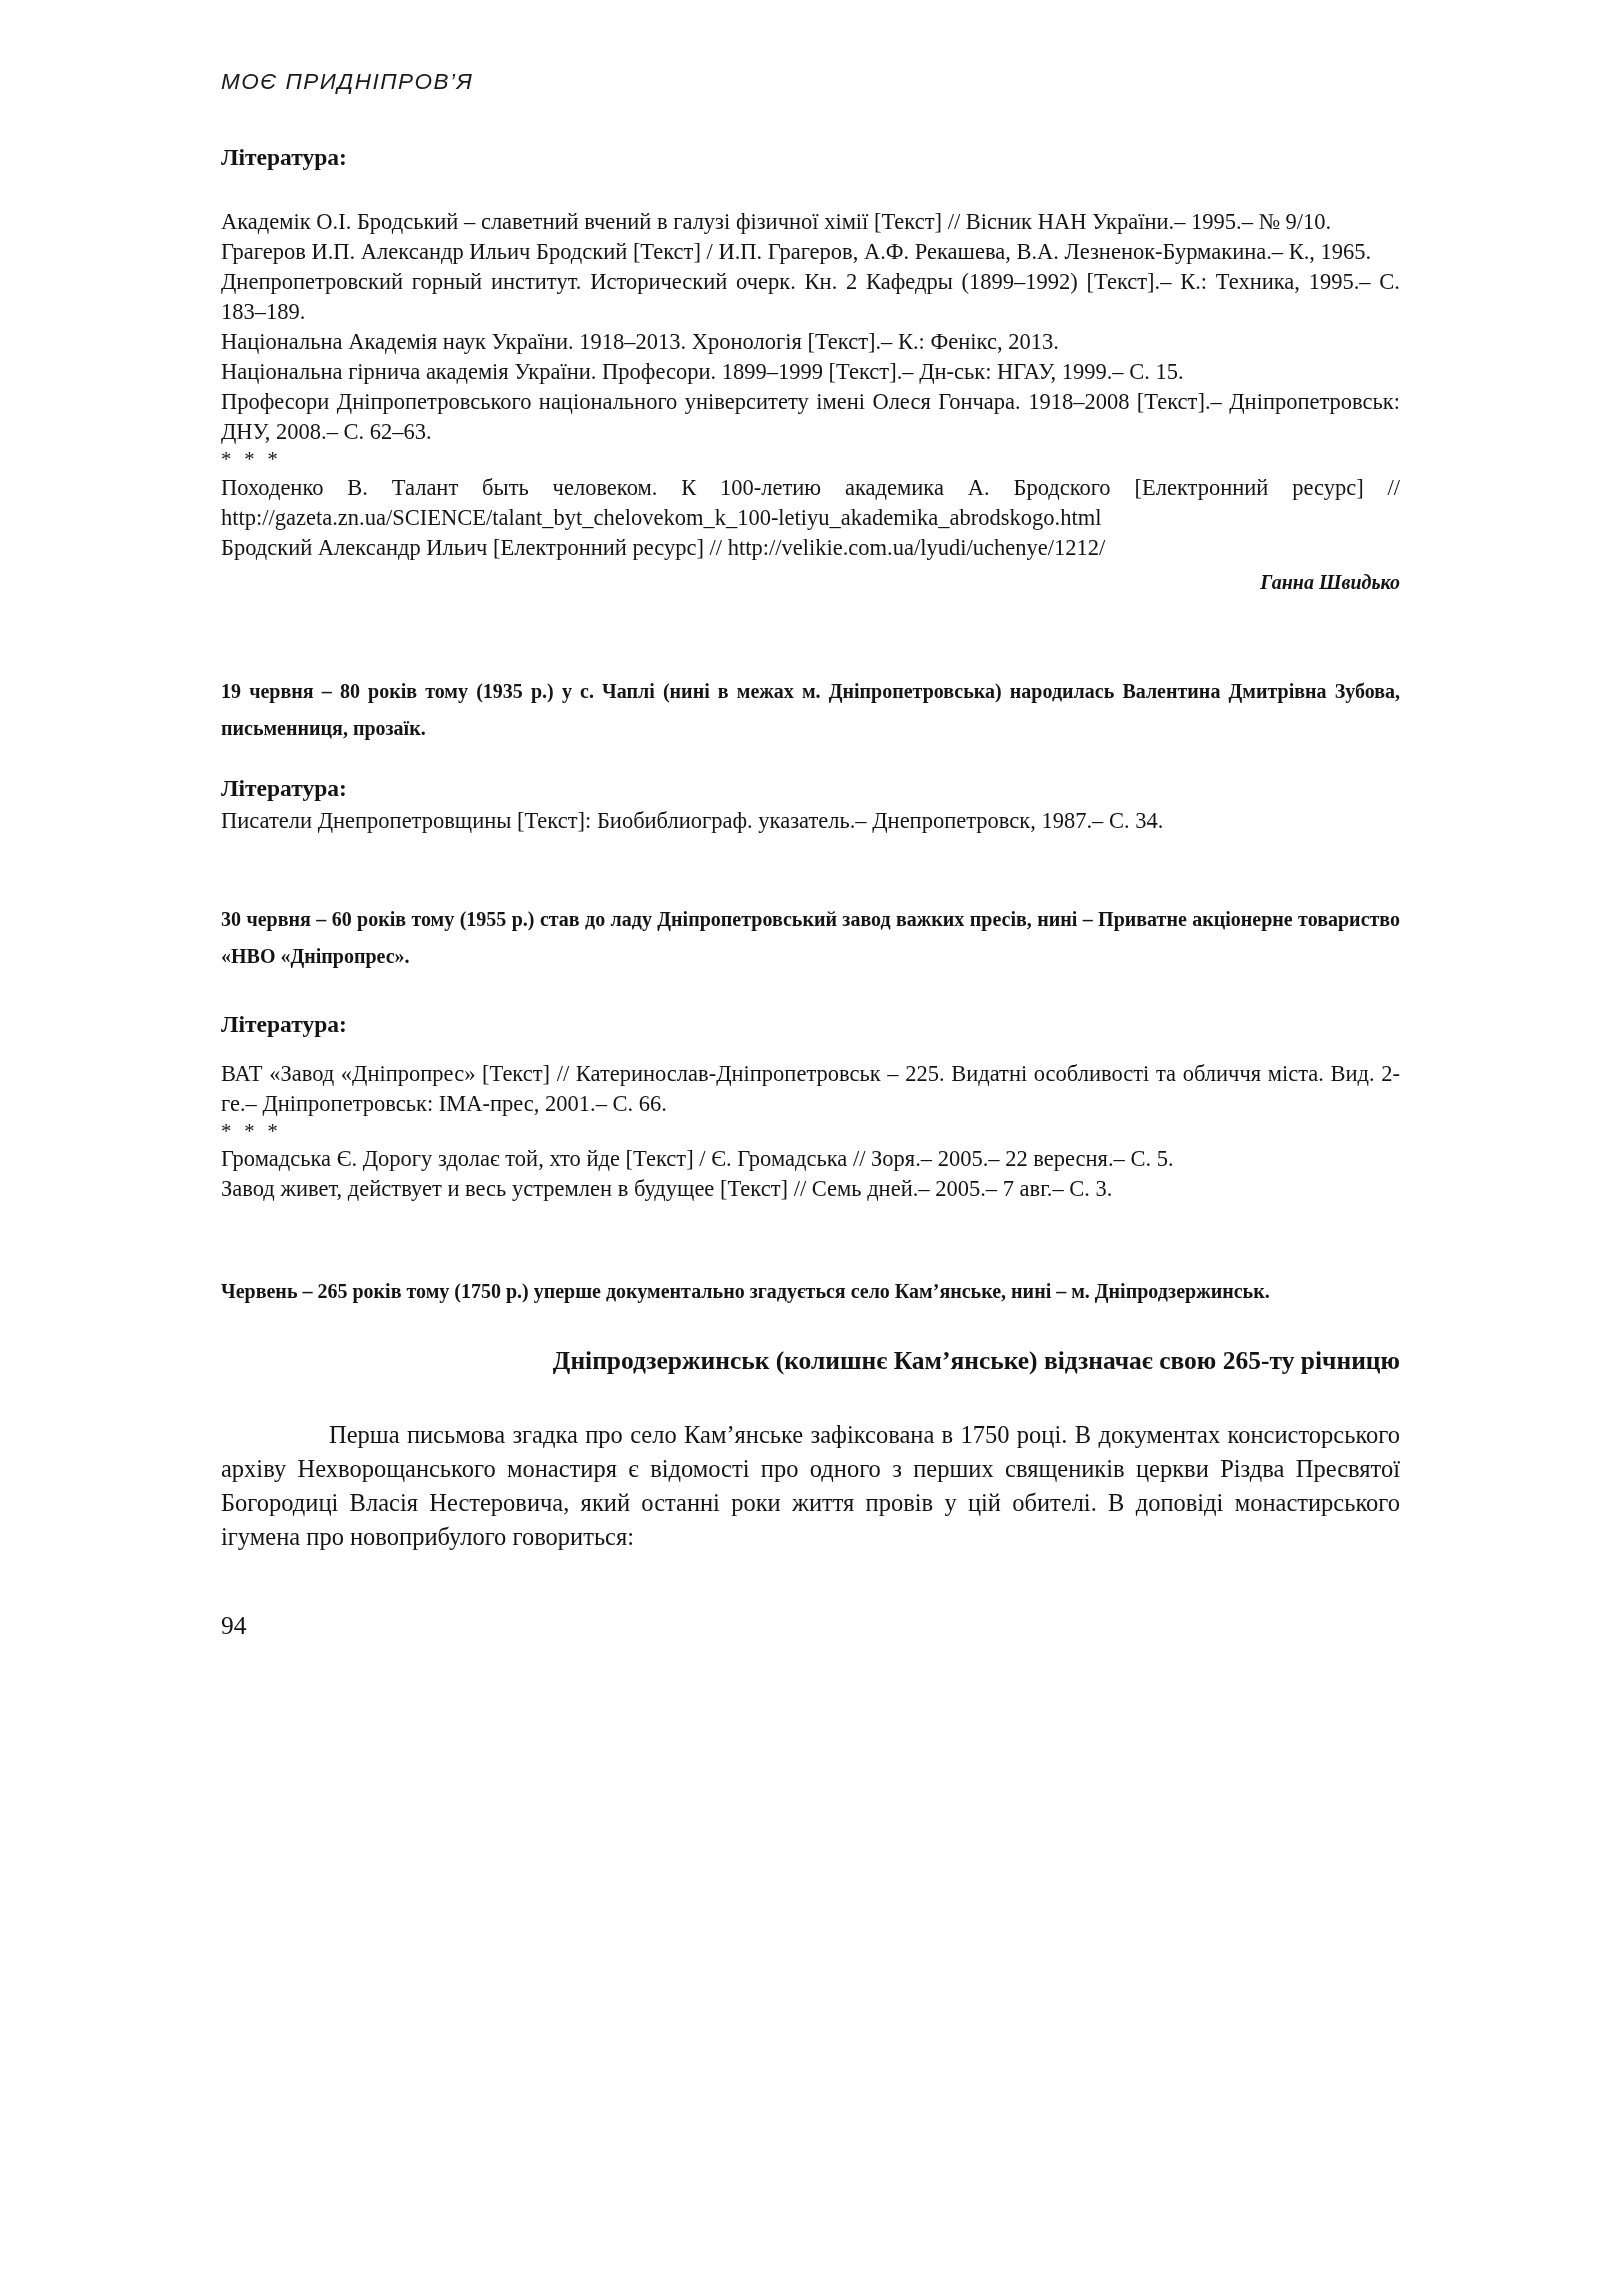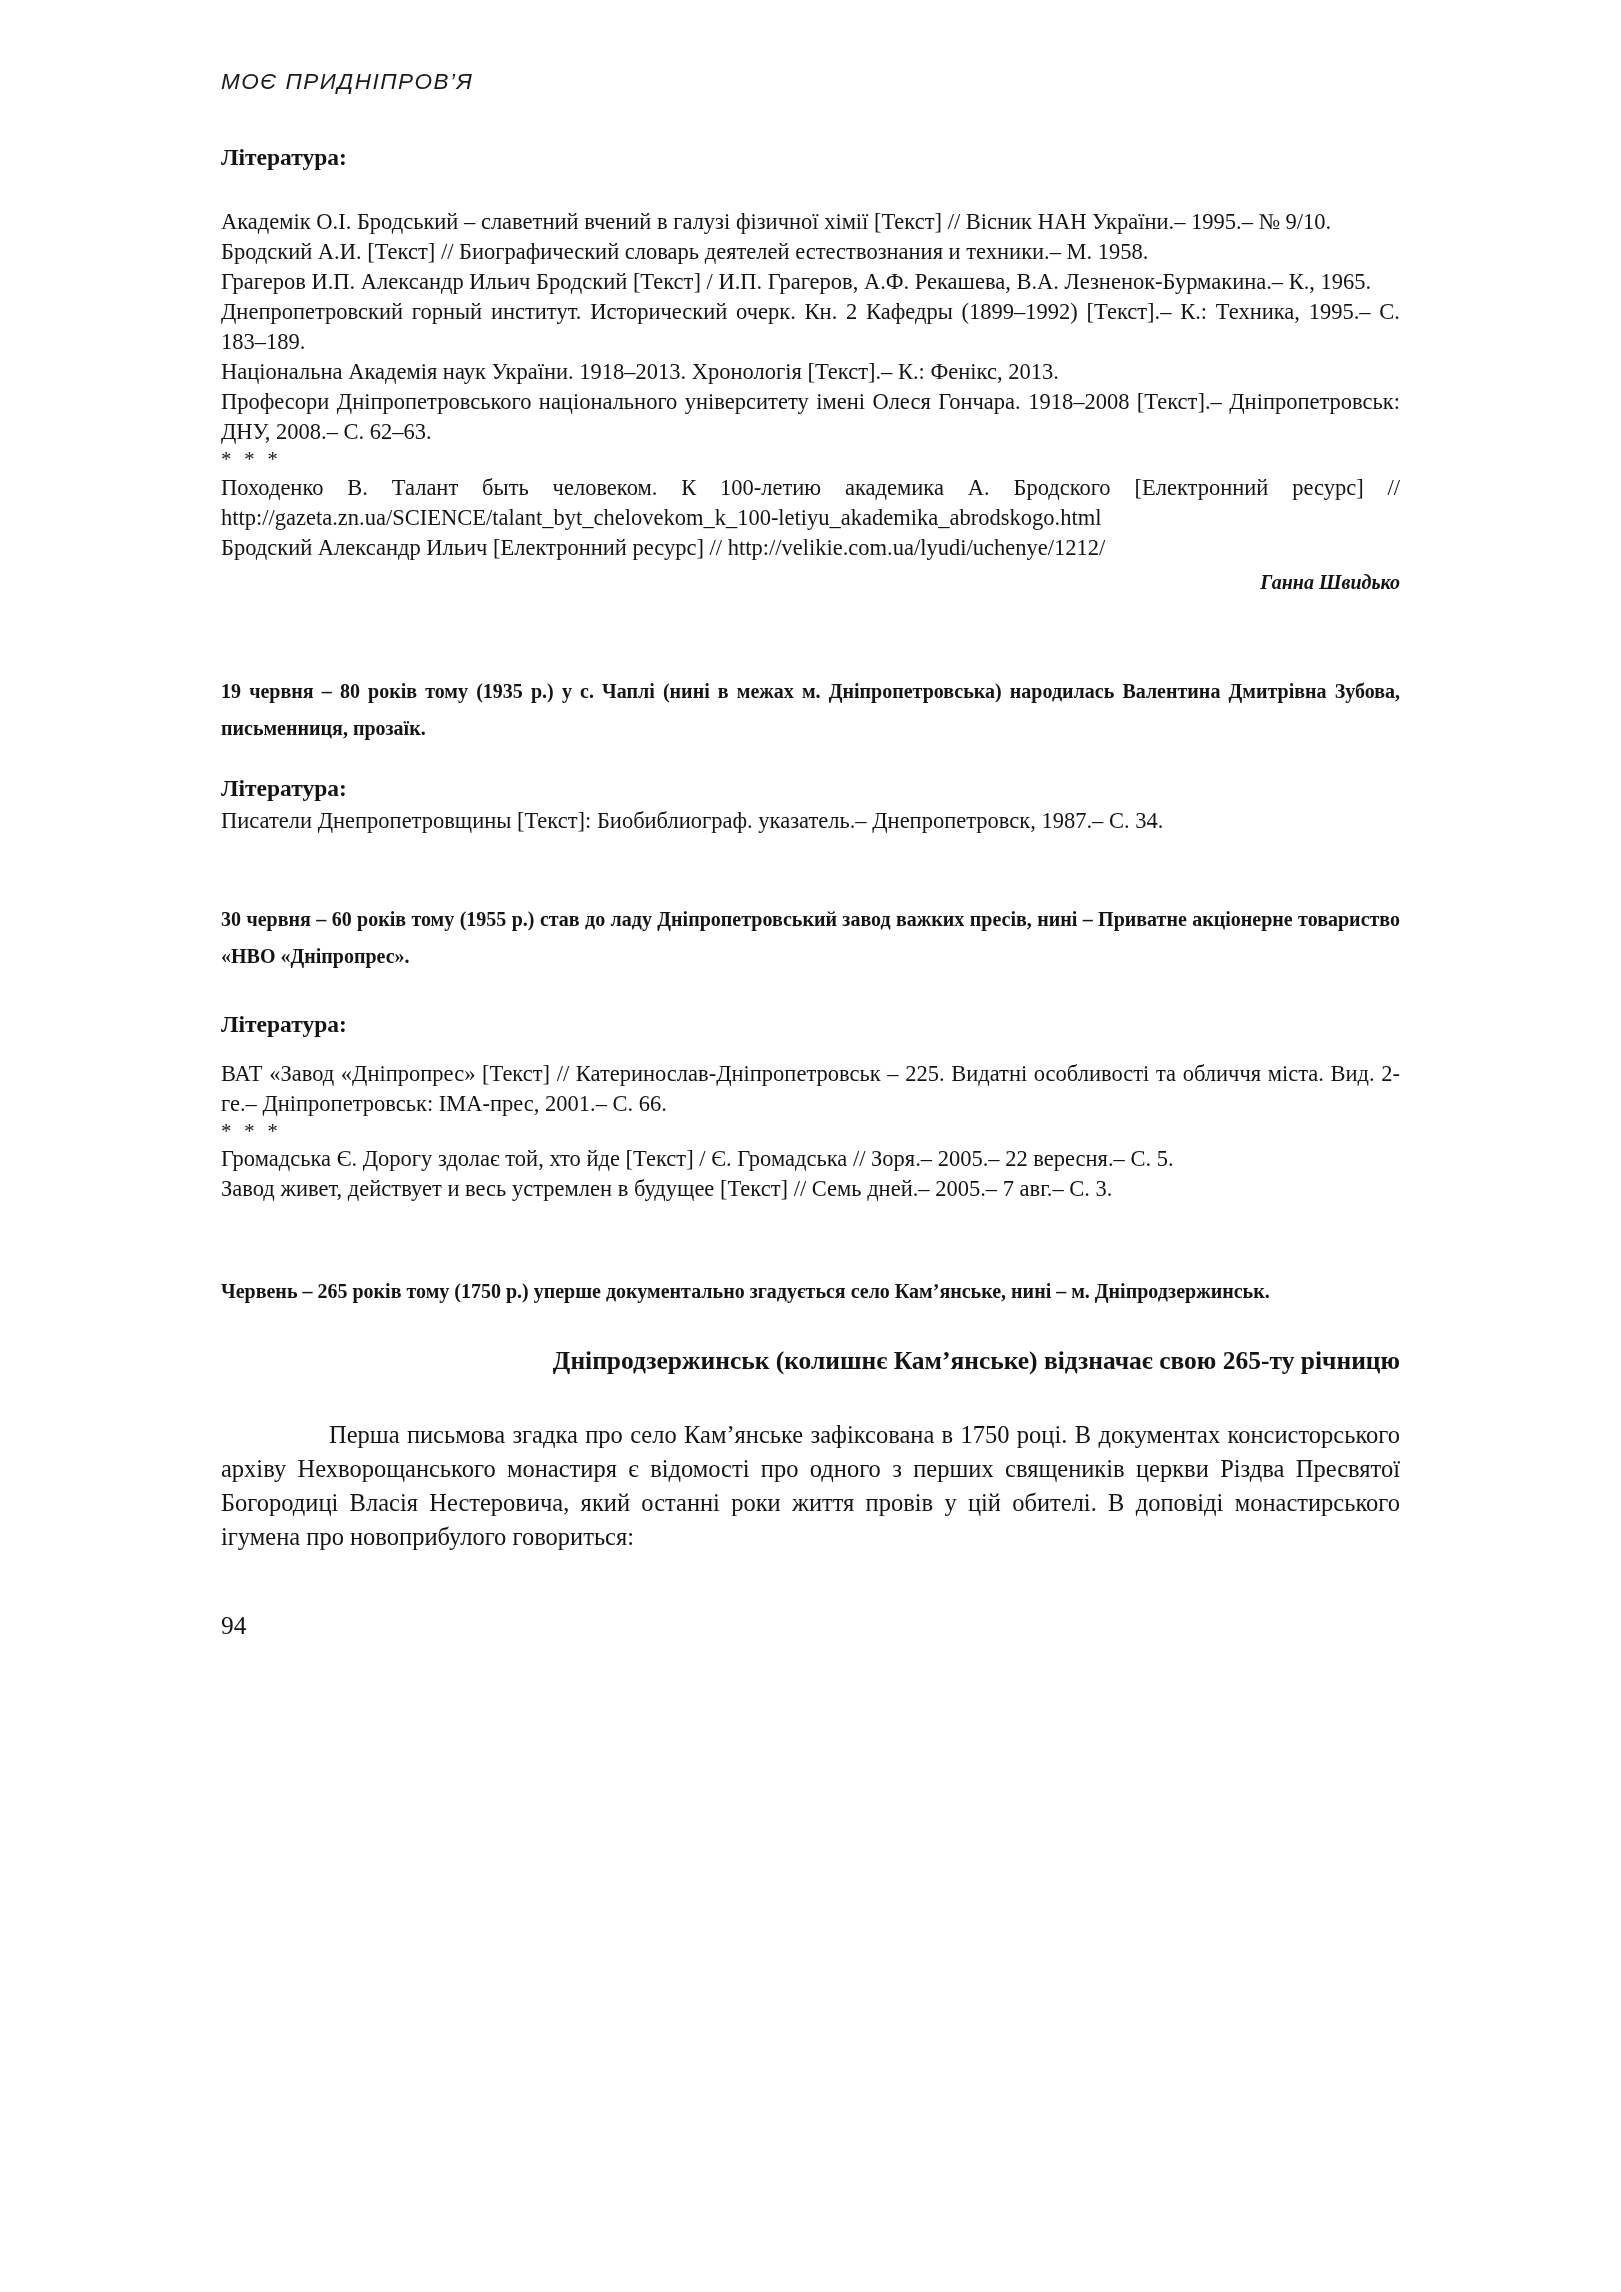--- a/index.html
+++ b/index.html
@@ -96,24 +96,24 @@
 
 <div class="page">
   <div class="content">
 
     <div class="running-header">МОЄ ПРИДНІПРОВ’Я</div>
 
     <div class="lit-label first">Література:</div>
 
     <div class="bib bib1">
       <p>Академік О.І. Бродський – славетний вчений в галузі фізичної хімії [Текст] // Вісник НАН України.– 1995.– № 9/10.</p>
-      <p>Бродский А.И. [Текст] // Биографический словарь деятелей естествознания и техники.– М. 1958.</p>
       <p>Грагеров И.П. Александр Ильич Бродский [Текст] / И.П. Грагеров, А.Ф. Рекашева, В.А. Лезненок-Бурмакина.– К., 1965.</p>
       <p>Днепропетровский горный институт. Исторический очерк. Кн. 2 Кафедры (1899–1992) [Текст].– К.: Техника, 1995.– С. 183–189.</p>
       <p>Національна Академія наук України. 1918–2013. Хронологія [Текст].– К.: Фенікс, 2013.</p>
+      <p>Національна гірнича академія України. Професори. 1899–1999 [Текст].– Дн-ськ: НГАУ, 1999.– С. 15.</p>
       <p>Професори Дніпропетровського національного університету імені Олеся Гончара. 1918–2008 [Текст].– Дніпропетровськ: ДНУ, 2008.– С. 62–63.</p>
       <p class="divider">* * *</p>
       <p>Походенко В. Талант быть человеком. К 100-летию академика А. Бродского [Електронний ресурс] // http://gazeta.zn.ua/SCIENCE/talant_byt_chelovekom_k_100-letiyu_akademika_abrodskogo.html</p>
       <p>Бродский Александр Ильич [Електронний ресурс] // http://velikie.com.ua/lyudi/uchenye/1212/</p>
     </div>
 
     <div class="signature">Ганна Швидько</div>
 
     <div class="section-heading heading-1">19 червня – 80 років тому (1935 р.) у с. Чаплі (нині в межах м. Дніпропетровська) народилась Валентина Дмитрівна Зубова, письменниця, прозаїк.</div>
 

